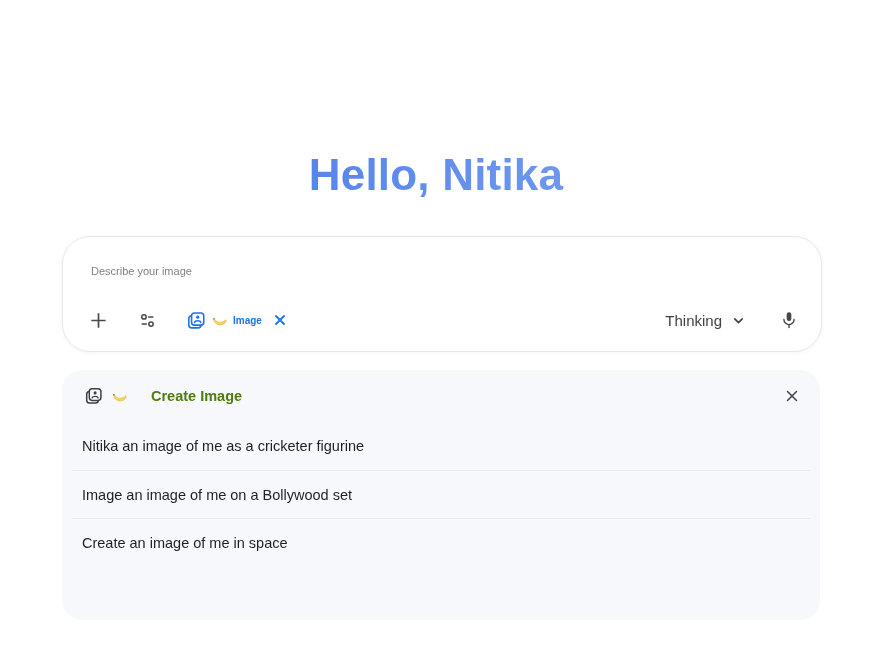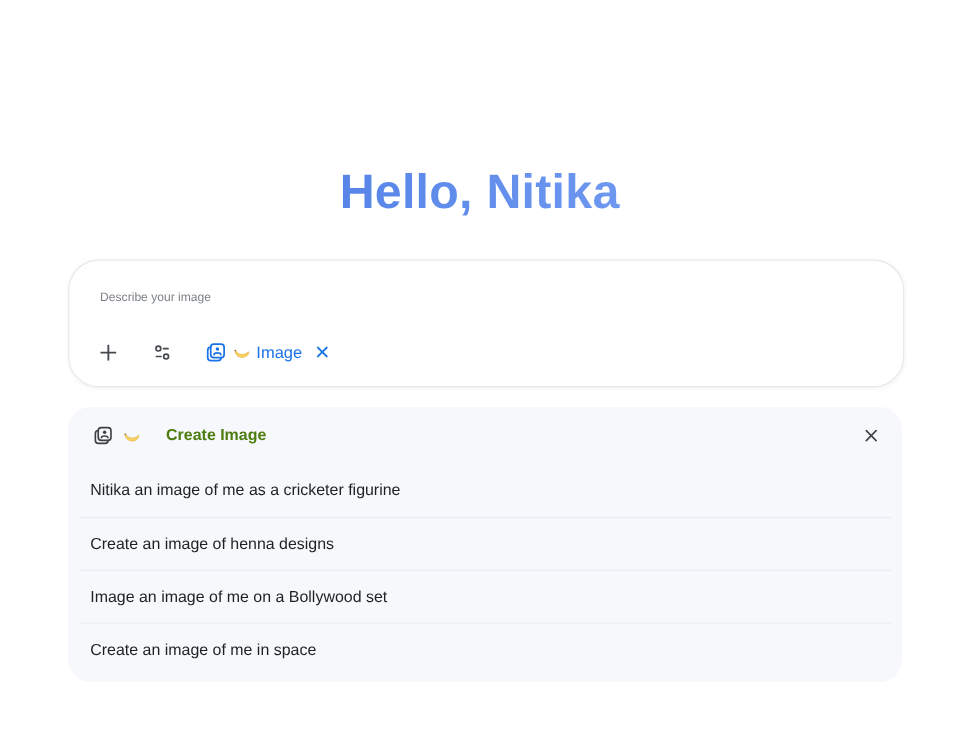--- a/index.html
+++ b/index.html
@@ -88,22 +88,22 @@
   .tune-btn { margin-left: 29px; }
 
   .tool-chip {
     display: flex;
     align-items: center;
     margin-left: 29px;
     cursor: pointer;
     color: var(--accent-blue, #1a73e8);
   }
   .tool-chip .chip-label {
-    font-size: 15px;
-    font-weight: 400;
+    font-size: 10px;
+    font-weight: 700;
     color: var(--accent-blue, #1a73e8);
     margin-left: 6px;
   }
   .chip-banana { margin-left: 5px; display: flex; }
   .chip-close {
     display: flex;
     align-items: center;
     justify-content: center;
     background: transparent;
     border: none;
@@ -231,20 +231,39 @@
           <button class="chip-close">
             <span>
               <svg width="14" height="14" viewBox="0 0 14 14" fill="none">
                 <path d="M3 3 L11 11 M11 3 L3 11" stroke="currentColor" stroke-width="1.8" stroke-linecap="round"></path>
               </svg>
             </span>
           </button>
         </div>
       </div>
 
+      <div class="toolbar-right">
+        <div class="mode-selector">
+          <span class="mode-label">Thinking</span>
+          <span class="mode-chevron">
+            <svg width="15" height="15" viewBox="0 0 16 16" fill="none">
+              <path d="M4 6.2 L8 10.2 L12 6.2" stroke="#3f4346" stroke-width="1.7" stroke-linecap="round" stroke-linejoin="round"></path>
+            </svg>
+          </span>
+        </div>
+        <button class="icon-btn mic-btn">
+          <span>
+            <svg width="20" height="22" viewBox="0 0 24 24" fill="none">
+              <rect x="9.2" y="2.6" width="5.6" height="10.6" rx="2.8" fill="currentColor"></rect>
+              <path d="M5.9 11.4 a6.1 6.1 0 0 0 12.2 0" stroke="currentColor" stroke-width="1.7" stroke-linecap="round"></path>
+              <line x1="12" y1="17.5" x2="12" y2="21" stroke="currentColor" stroke-width="1.7" stroke-linecap="round"></line>
+            </svg>
+          </span>
+        </button>
+      </div>
     </div>
   </div>
 
   <div class="suggestions-panel">
     <div class="panel-header">
       <span>
         <svg width="20" height="20" viewBox="0 0 20 20" fill="none" style="color:#3c4043">
           <rect x="2.7" y="5.4" width="11.6" height="11.6" rx="2.8" stroke="currentColor" stroke-width="1.5"></rect>
           <rect x="5.3" y="2.8" width="11.6" height="11.6" rx="2.8" fill="#f7f8fb" stroke="currentColor" stroke-width="1.5"></rect>
           <circle cx="11.1" cy="6.9" r="1.55" fill="currentColor"></circle>
@@ -261,19 +280,18 @@
       <button class="panel-close">
         <span>
           <svg width="16" height="16" viewBox="0 0 16 16" fill="none">
             <path d="M3.5 3.5 L12.5 12.5 M12.5 3.5 L3.5 12.5" stroke="currentColor" stroke-width="1.5" stroke-linecap="round"></path>
           </svg>
         </span>
       </button>
     </div>
     <div class="list-wrap">
       <div class="suggestion-item">Nitika an image of me as a cricketer figurine</div>
-      <div class="suggestion-item">Create an image of henna designs</div>
       <div class="suggestion-item">Image an image of me on a Bollywood set</div>
       <div class="suggestion-item">Create an image of me in space</div>
     </div>
   </div>
 
 </div>
 
 </body></html>

